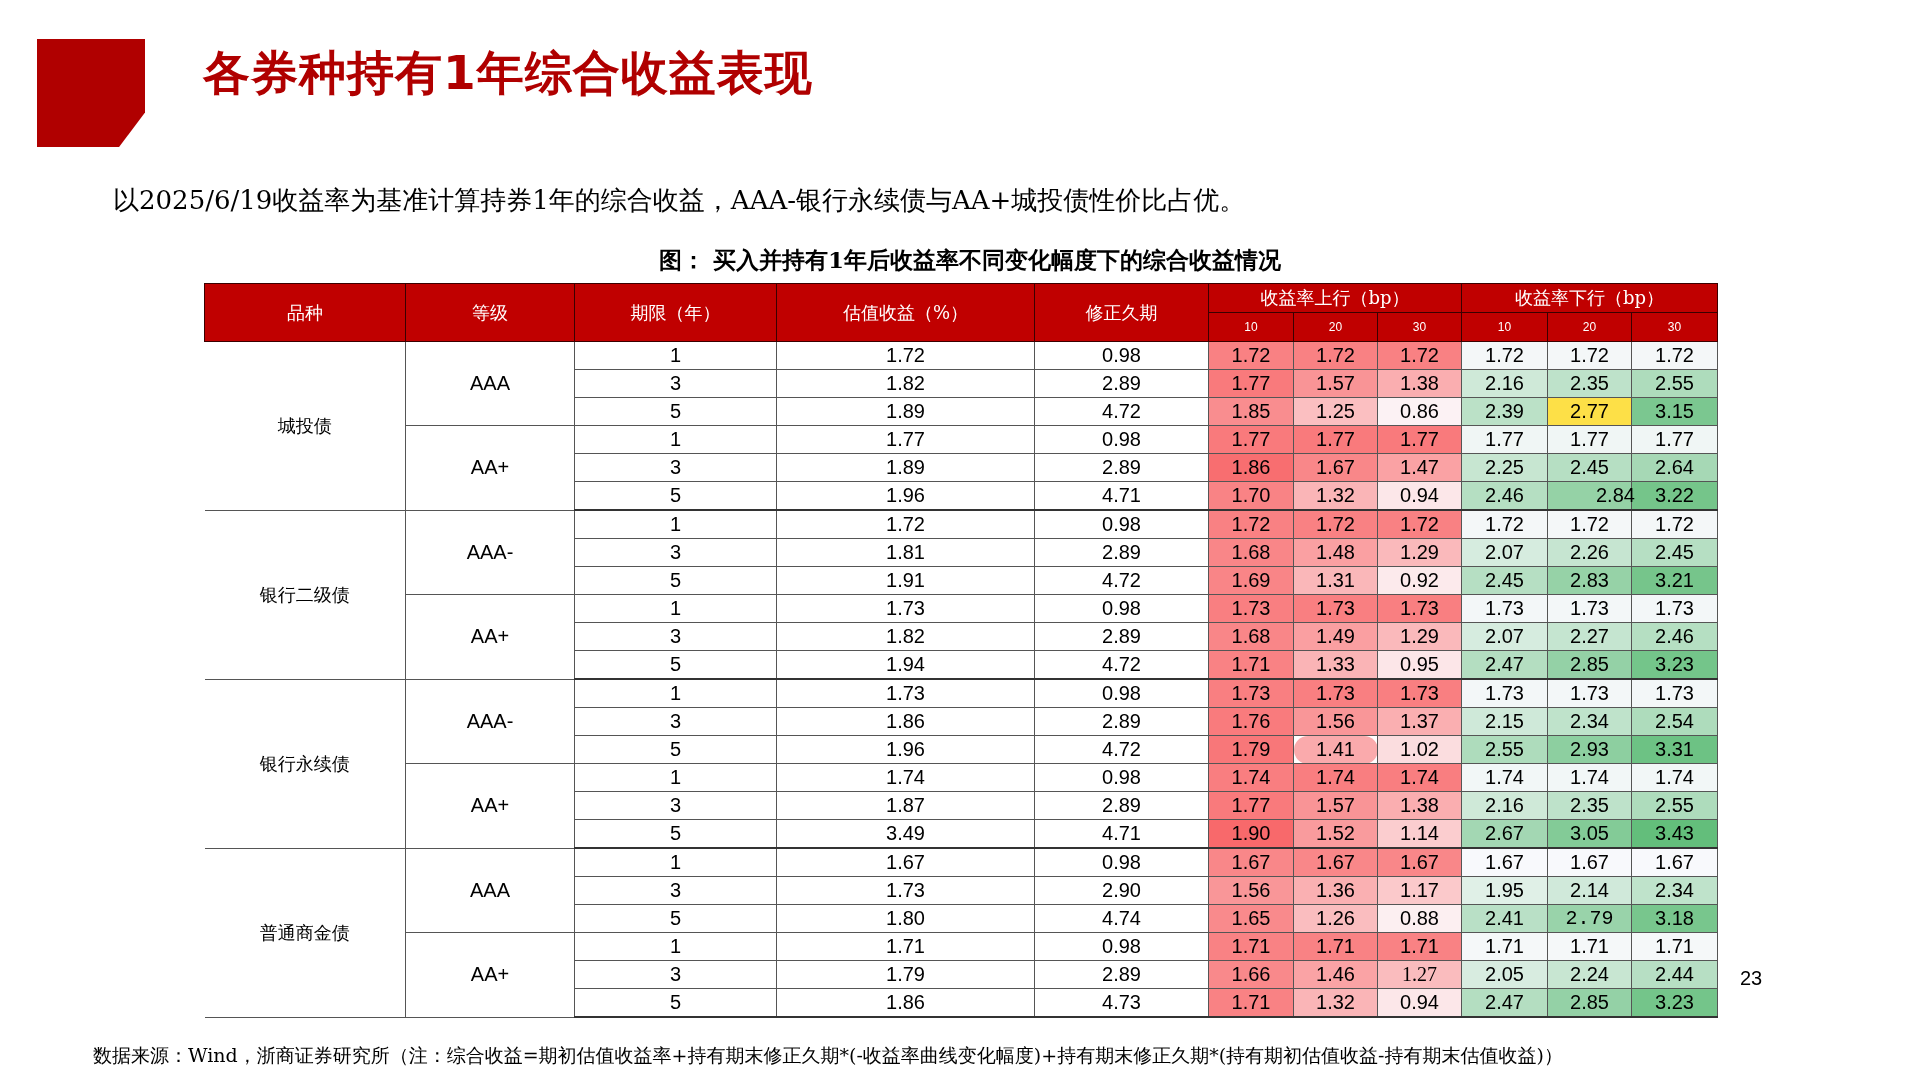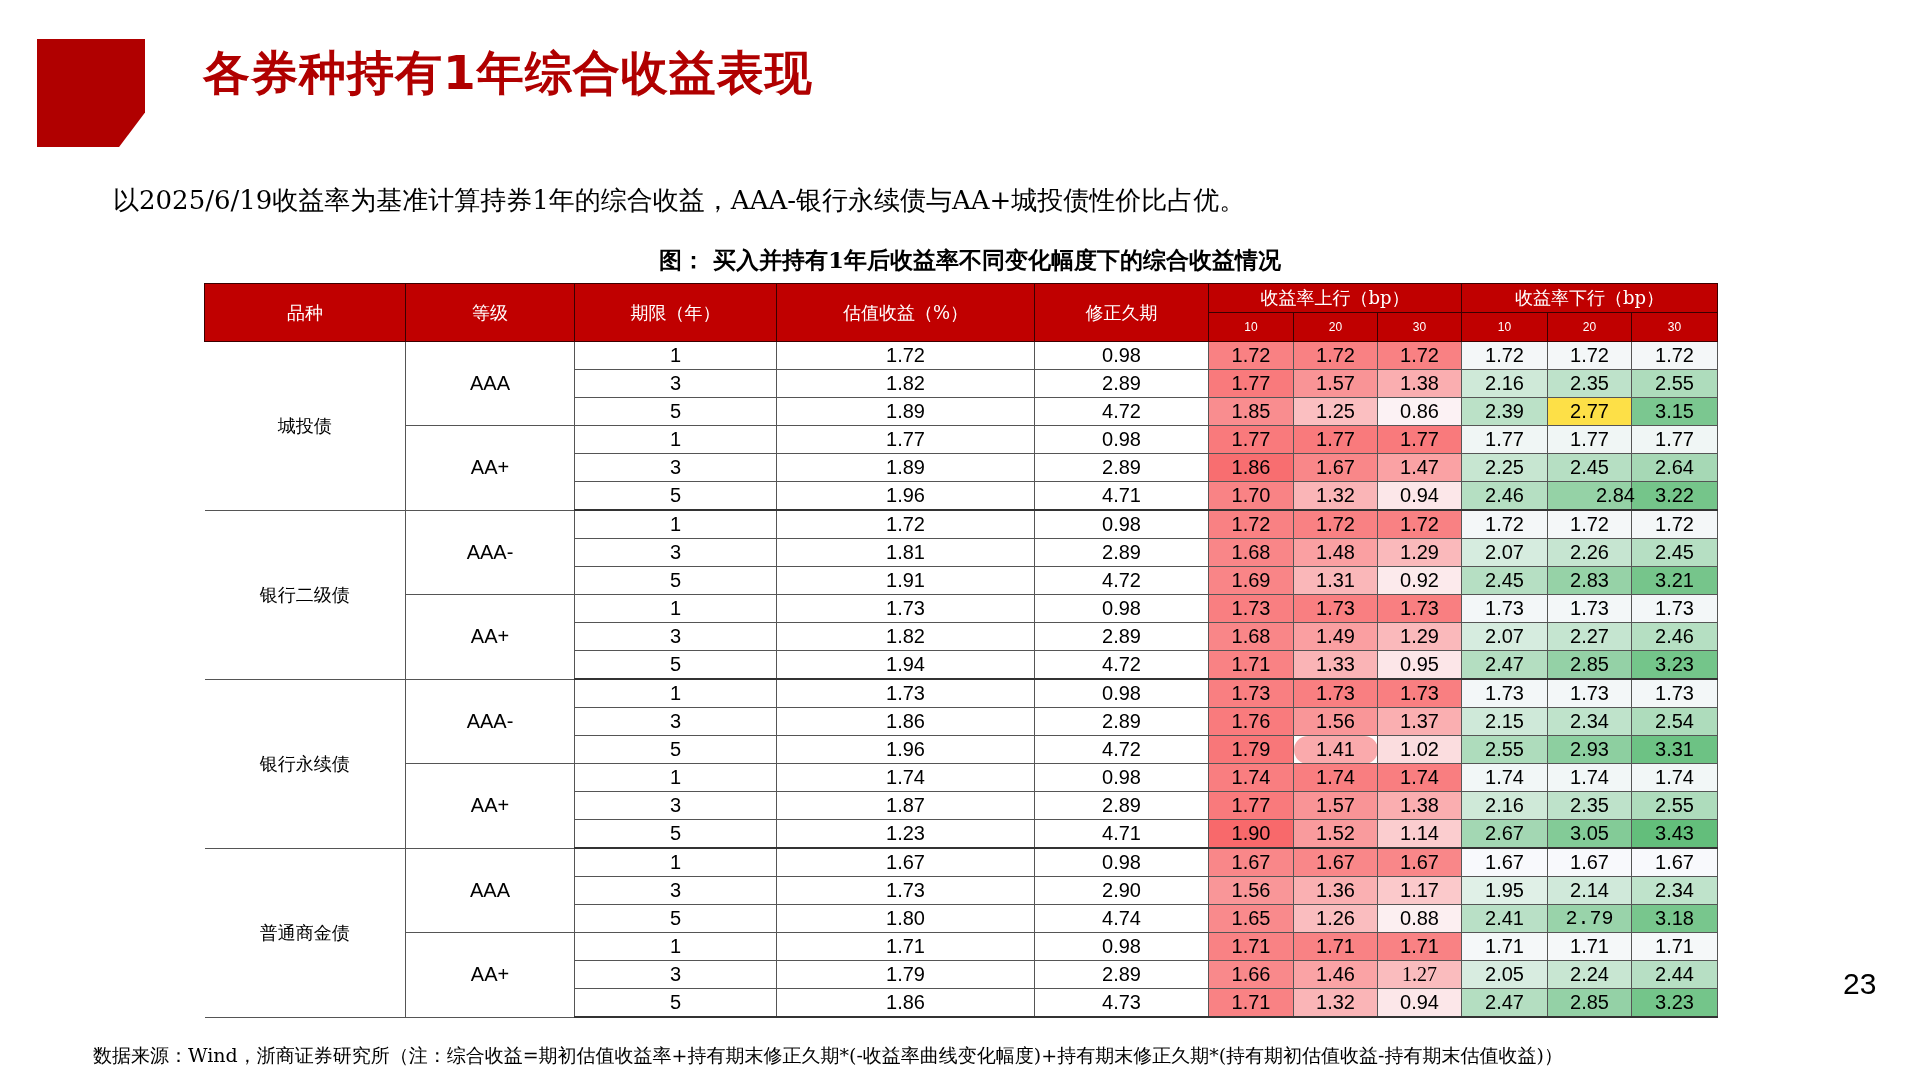--- a/index.html
+++ b/index.html
@@ -14,21 +14,21 @@
   table.main { position:absolute; left:204px; top:283px; border-collapse:collapse; table-layout:fixed; width:1513px; }
   table.main th { background:#c00000; color:#fff; font-weight:normal; font-size:18px; font-family:"DejaVu Serif", serif;
     border:1px solid #3a0000; height:28px; padding:0; text-align:center; }
   table.main th.num { font-family:"Liberation Sans", sans-serif; font-size:12px; }
   table.main td { border:1px solid #555; height:27px; padding:0; text-align:center; font-family:"Liberation Sans", sans-serif;
     font-size:20px; line-height:27px; }
   table.main td.cat { font-family:"DejaVu Serif", serif; font-size:18px; border-left:none; }
   table.main td.grade { font-size:20px; }
   table.main tr.grp-end td { border-bottom:2px solid #333; }
   .source { position:absolute; left:93px; top:1043px; font-size:19px; font-family:"DejaVu Serif", serif; white-space:nowrap; }
-  .page-num { position:absolute; left:1843px; top:967px; font-size:30px; font-family:"Liberation Sans", sans-serif; }
+  .page-num { position:absolute; left:1740px; top:967px; font-size:20px; font-family:"Liberation Sans", sans-serif; }
 </style>
 </head>
 <body>
 
 <div class="logo-block"></div>
 <div class="page-title">各券种持有1年综合收益表现</div>
 <div class="summary">以2025/6/19收益率为基准计算持券1年的综合收益，AAA-银行永续债与AA+城投债性价比占优。</div>
 <div class="fig-title">图：  买入并持有1年后收益率不同变化幅度下的综合收益情况</div>
 
 <table class="main">
@@ -256,21 +256,21 @@
         <td>2.89</td>
         <td style="background: rgb(249, 122, 124);">1.77</td>
         <td style="background: rgb(249, 148, 150);">1.57</td>
         <td style="background: rgb(250, 174, 176);">1.38</td>
         <td style="background: rgb(207, 233, 216);">2.16</td>
         <td style="background: rgb(190, 226, 202);">2.35</td>
         <td style="background: rgb(174, 220, 188);">2.55</td>
       </tr>
       <tr class="grp-end">
         <td>5</td>
-        <td>1.23</td>
+        <td>3.49</td>
         <td>4.71</td>
         <td style="background: rgb(248, 105, 107);">1.90</td>
         <td style="background: rgb(249, 155, 157);">1.52</td>
         <td style="background: rgb(251, 205, 207);">1.14</td>
         <td style="background: rgb(163, 215, 179);">2.67</td>
         <td style="background: rgb(131, 203, 151);">3.05</td>
         <td style="background: rgb(99, 190, 123);">3.43</td>
       </tr>
       <tr>
         <td rowspan="6" class="cat">普通商金债</td>

